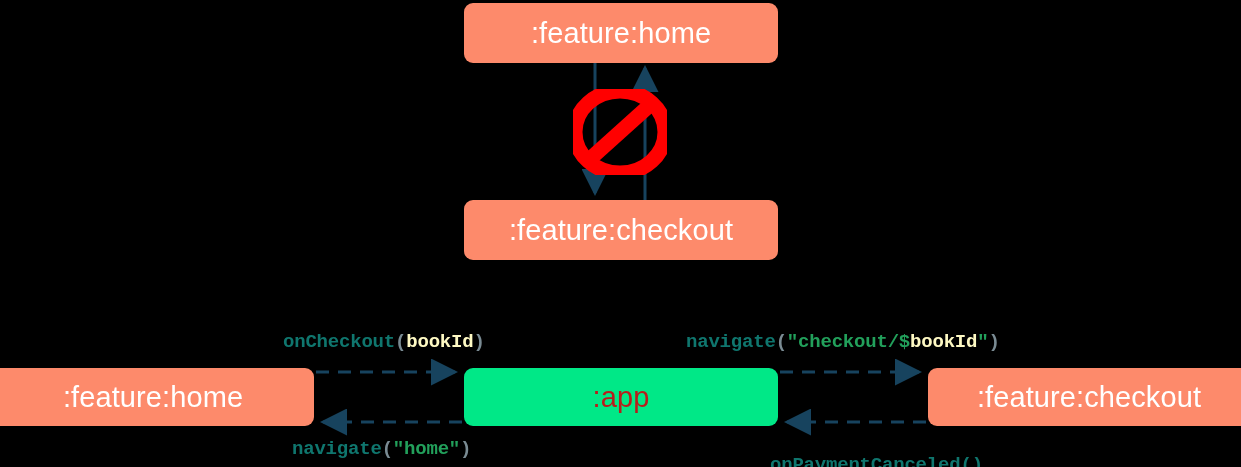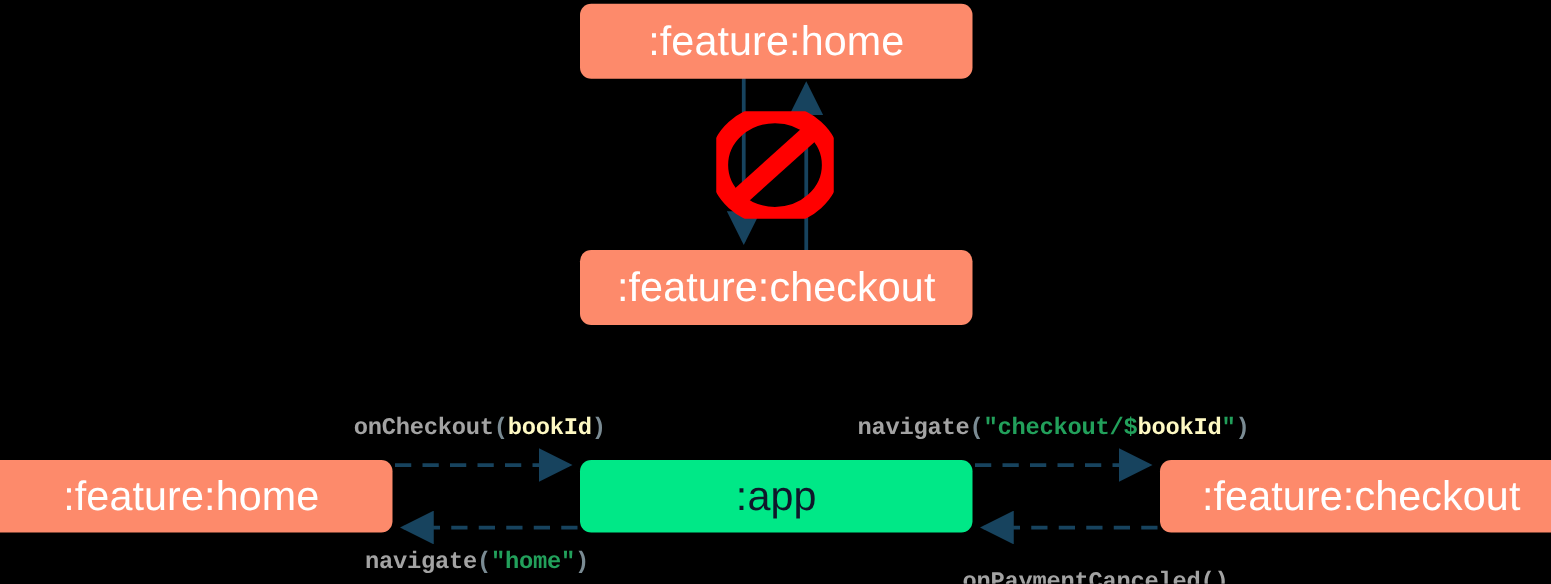--- a/index.html
+++ b/index.html
@@ -20,31 +20,31 @@
   }
 
   
   .node {
     position: absolute;
     display: flex;
     align-items: center;
     justify-content: center;
     border-radius: 9px;
     font-family: "Liberation Sans", sans-serif;
-    font-size: 33px;
+    font-size: 29px;
     letter-spacing: 0.1px;
     white-space: nowrap;
   }
   .node-feature {
     background: #FD8A6B;
     color: #FFFFFF;
   }
   .node-app {
     background: #00E887;
-    color: #0f172a;
+    color: #b91c1c;
   }
 
   
   #node-home-top     { left: 464px; top: 3px;   width: 314px; height: 60px; }
   #node-checkout-top { left: 464px; top: 200px; width: 314px; height: 60px; }
 
   
   #node-home-bottom     { left: -8px;  top: 368px; width: 322px; height: 58px; }
   #node-app             { left: 464px; top: 368px; width: 314px; height: 58px; }
   #node-checkout-bottom { left: 928px; top: 368px; width: 322px; height: 58px; }
@@ -61,21 +61,21 @@
   
   .edge-label {
     position: absolute;
     font-family: "Liberation Mono", monospace;
     font-size: 19px;
     font-weight: bold;
     letter-spacing: -0.2px;
     white-space: nowrap;
     line-height: 1;
   }
-  .tok-fn    { color: #a3a3a3; }
+  .tok-fn    { color: #0f766e; }
   .tok-ident { color: #fef9c3; }
   .tok-punct { color: #7A8B93; }
   .tok-str   { color: #22A05B; }
 
   #label-oncheckout     { left: 283px; top: 333px; }
   #label-navigate-ck    { left: 686px; top: 333px; }
   #label-navigate-home  { left: 292px; top: 440px; }
   #label-onpaymentcancel{ left: 738px; top: 456px; margin-left: 32px; }
 
   

